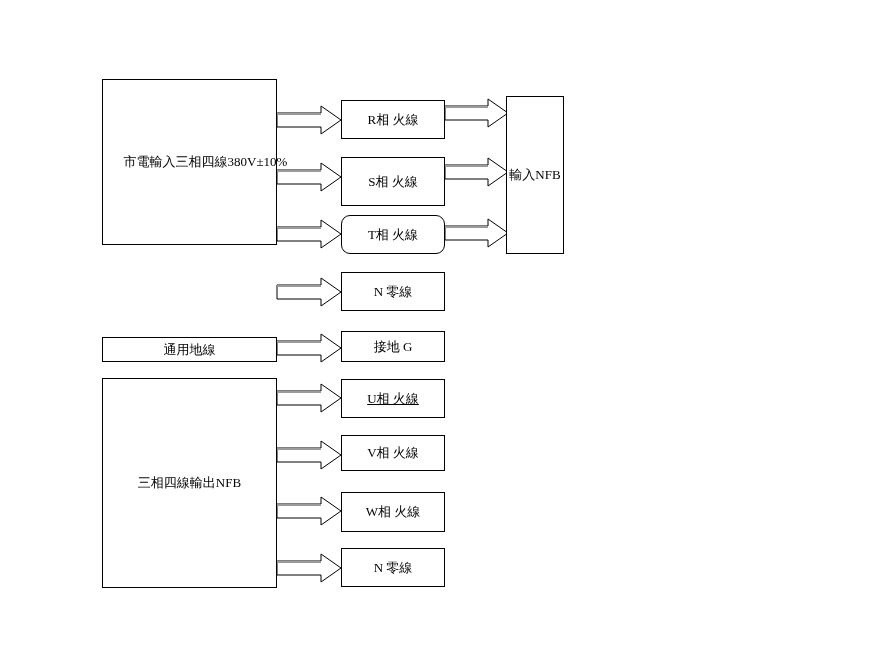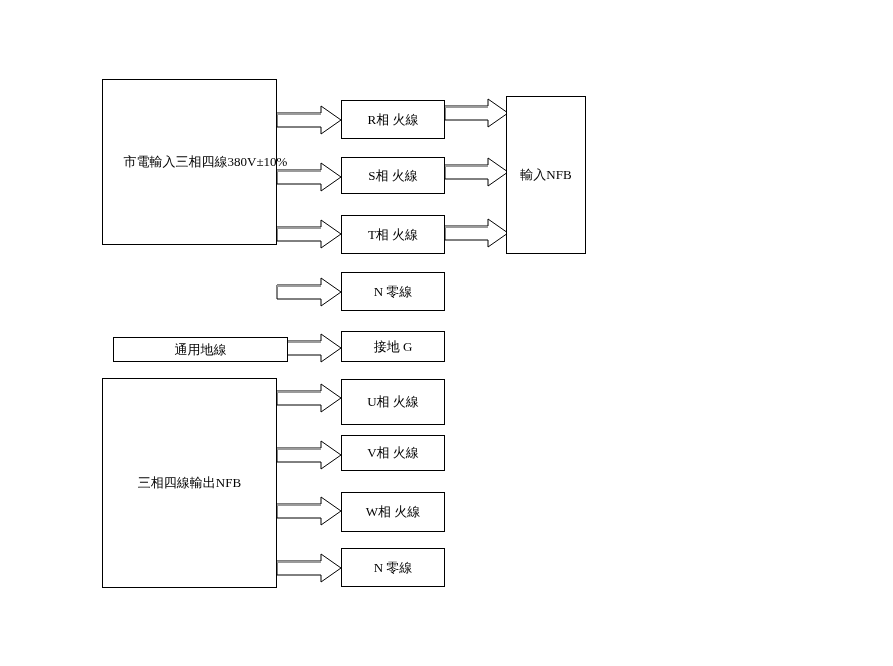--- a/index.html
+++ b/index.html
@@ -132,51 +132,51 @@
       <g>
         <polygon class="arrow-shape" points="277,561 321,561 321,554 341,568 321,582 321,575 277,575"></polygon>
         <rect class="arrow-shade" x="277" y="561" width="44" height="2"></rect>
       </g>
     </svg>
 
   <div id="blocks">
       <div class="box big" style="left: 102px; top: 79px; width: 175px; height: 166px; padding-left: 32px;">
         <span class="box-label">市電輸入三相四線380V±10%</span>
       </div>
-      <div class="box big" style="left: 102px; top: 337px; width: 175px; height: 25px; margin-left: 11px;">
+      <div class="box big" style="left: 102px; top: 337px; width: 175px; height: 25px;">
         <span class="box-label">通用地線</span>
       </div>
       <div class="box big" style="left: 102px; top: 378px; width: 175px; height: 210px; align-items: center;">
         <span class="box-label">三相四線輸出NFB</span>
       </div>
       <div class="box wire" style="left: 341px; top: 100px; width: 104px; height: 39px;">
         <span class="box-label">R相 火線</span>
       </div>
-      <div class="box wire" style="left: 341px; top: 157px; width: 104px; height: 37px;">
+      <div class="box wire" style="left: 341px; top: 157px; width: 104px; height: 49px;">
         <span class="box-label">S相 火線</span>
       </div>
-      <div class="box wire" style="left: 341px; top: 215px; width: 104px; height: 39px;">
+      <div class="box wire" style="left: 341px; top: 215px; width: 104px; height: 39px; border-radius: 9px;">
         <span class="box-label">T相 火線</span>
       </div>
       <div class="box wire" style="left: 341px; top: 272px; width: 104px; height: 39px;">
         <span class="box-label">N  零線</span>
       </div>
       <div class="box wire" style="left: 341px; top: 331px; width: 104px; height: 31px;">
         <span class="box-label">接地 G</span>
       </div>
-      <div class="box wire" style="left: 341px; top: 379px; width: 104px; height: 46px;">
+      <div class="box wire" style="left: 341px; top: 379px; width: 104px; height: 39px; text-decoration: underline;">
         <span class="box-label">U相 火線</span>
       </div>
       <div class="box wire" style="left: 341px; top: 435px; width: 104px; height: 36px;">
         <span class="box-label">V相 火線</span>
       </div>
       <div class="box wire" style="left: 341px; top: 492px; width: 104px; height: 40px;">
         <span class="box-label">W相 火線</span>
       </div>
       <div class="box wire" style="left: 341px; top: 548px; width: 104px; height: 39px;">
         <span class="box-label">N  零線</span>
       </div>
-      <div class="box big" style="left: 506px; top: 96px; width: 80px; height: 158px; align-items: center;">
+      <div class="box big" style="left: 506px; top: 96px; width: 58px; height: 158px; align-items: center;">
         <span class="box-label">輸入NFB</span>
       </div>
     </div>
 
 </div>
 
 </body></html>

